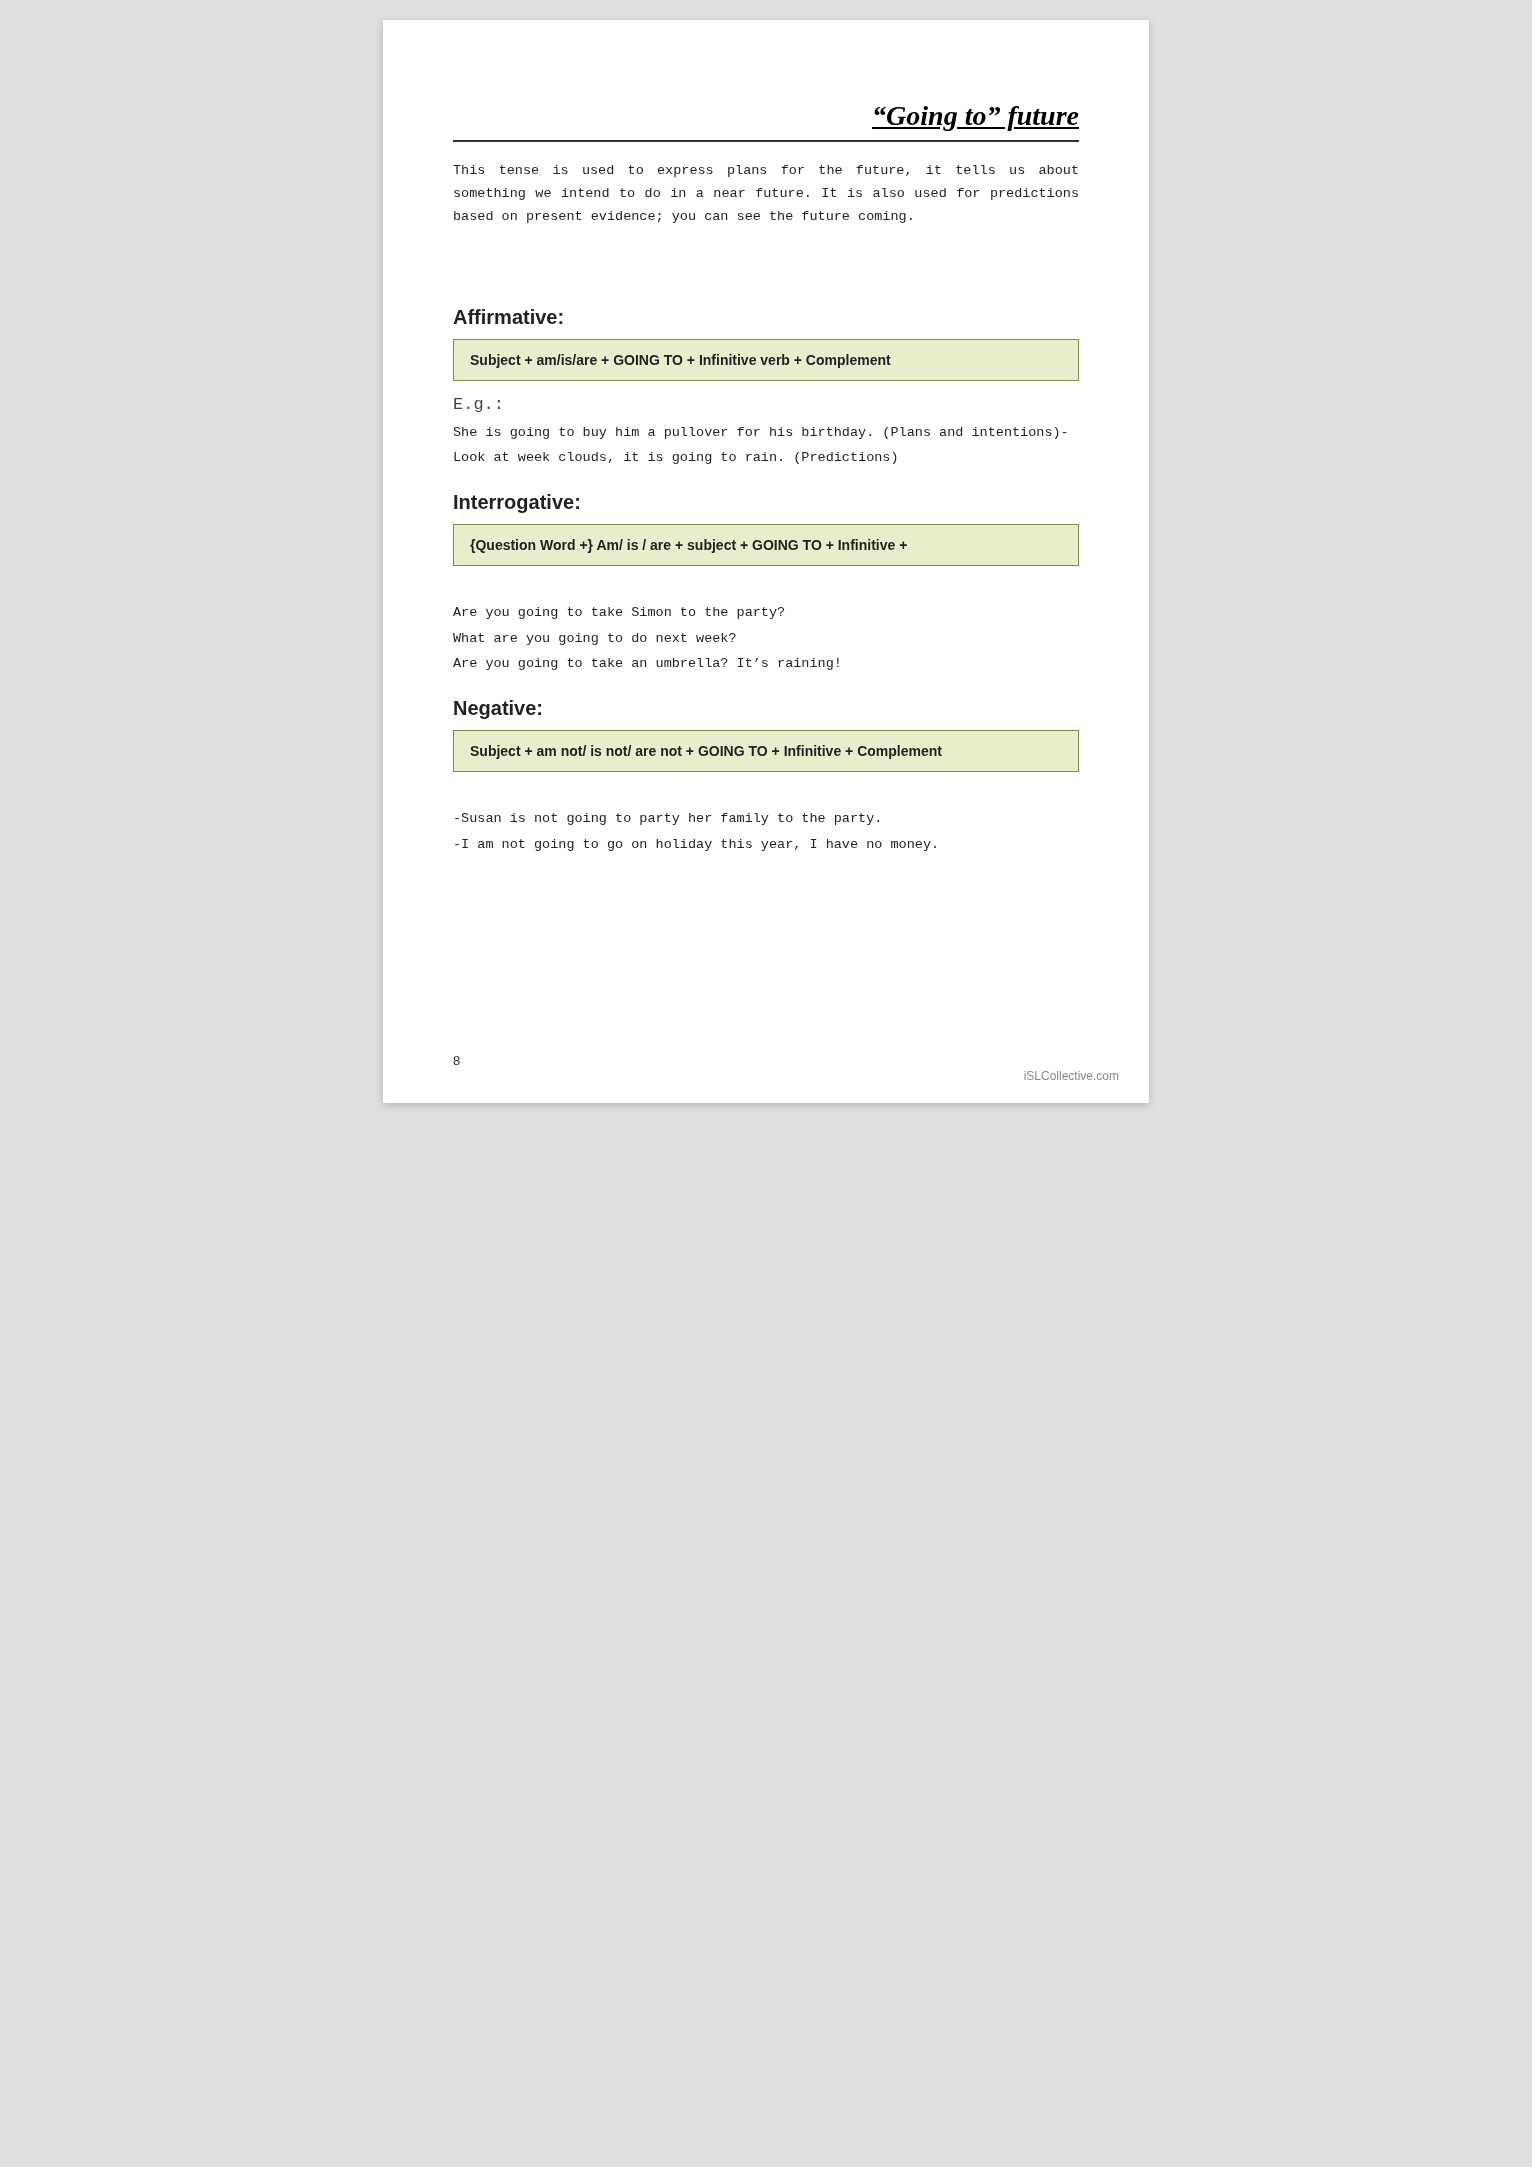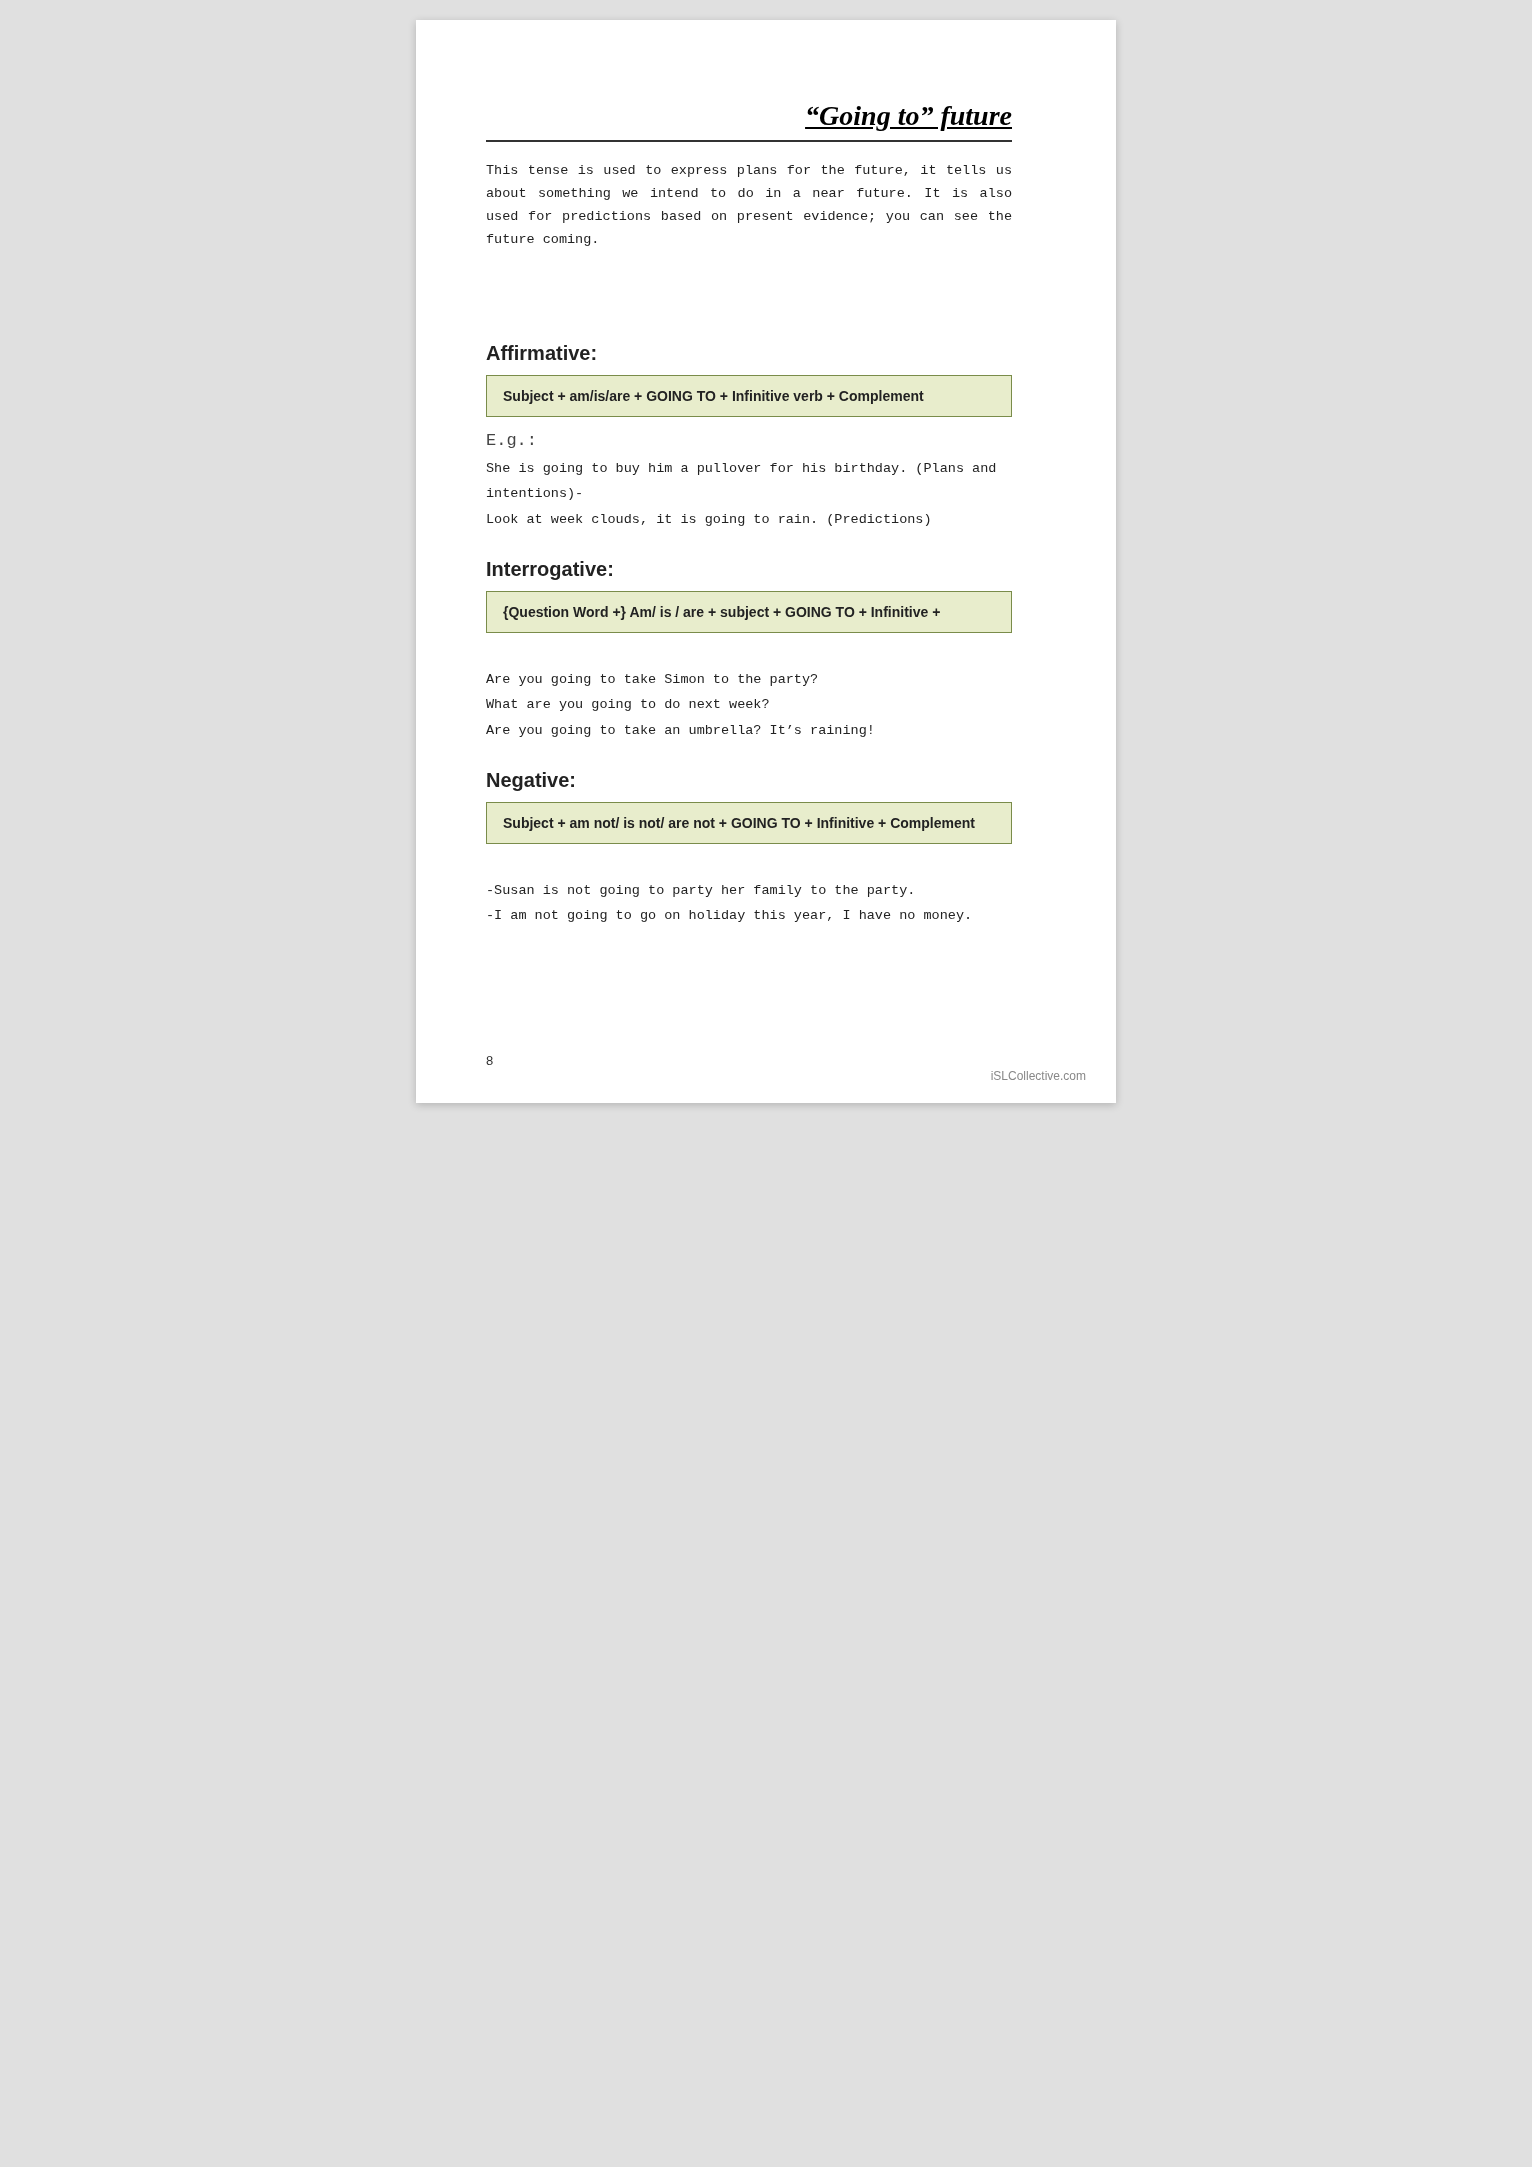--- a/index.html
+++ b/index.html
@@ -13,23 +13,23 @@
       display: flex;
       justify-content: center;
       align-items: flex-start;
       min-height: 100vh;
       padding: 20px;
       font-family: 'Times New Roman', Times, serif;
     }
 
     .page {
       background: #ffffff;
-      width: 700px;
+      width: 766px;
       min-height: 1083px;
-      padding: 80px 104px 60px 70px;
+      padding: 80px 70px 60px 70px;
       position: relative;
       box-shadow: 0 2px 8px rgba(0,0,0,0.2);
     }
 
     .title-section {
       text-align: right;
       margin-bottom: 18px;
       border-bottom: 2px solid #333;
       padding-bottom: 8px;
     }
@@ -50,21 +50,21 @@
       font-family: 'Courier New', Courier, monospace;
       color: #222;
     }
 
     .section-heading {
       font-size: 20px;
       font-weight: bold;
       font-family: 'Arial', sans-serif;
       color: #222;
       margin-bottom: 10px;
-      margin-top: 25px;
+      margin-top: 12px;
     }
 
     .formula-box {
       border: 1.5px solid #7a8c4a;
       background: #e8edcc;
       padding: 12px 16px;
       margin-bottom: 14px;
       font-family: 'Arial', sans-serif;
       font-size: 14px;
       font-weight: bold;

